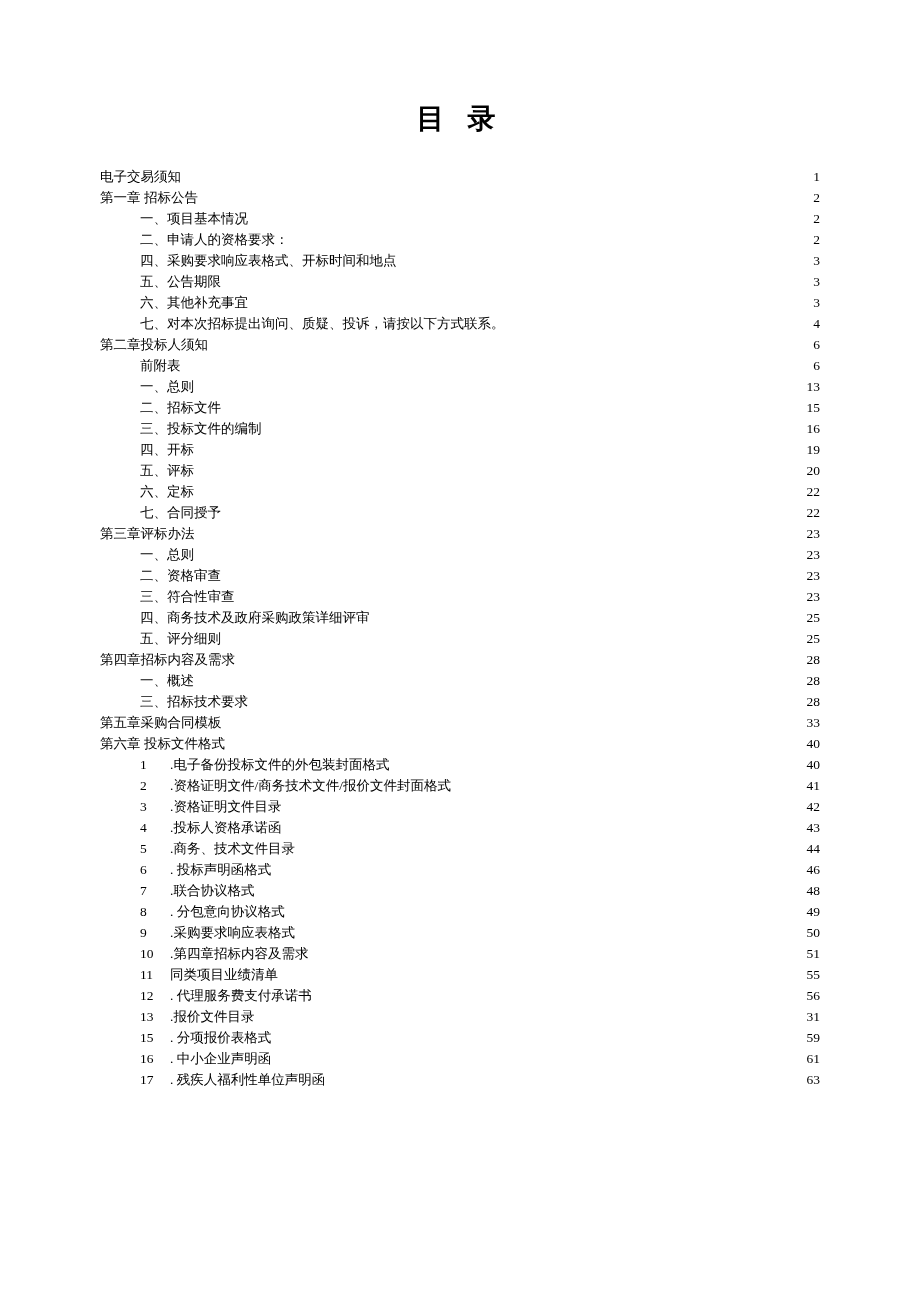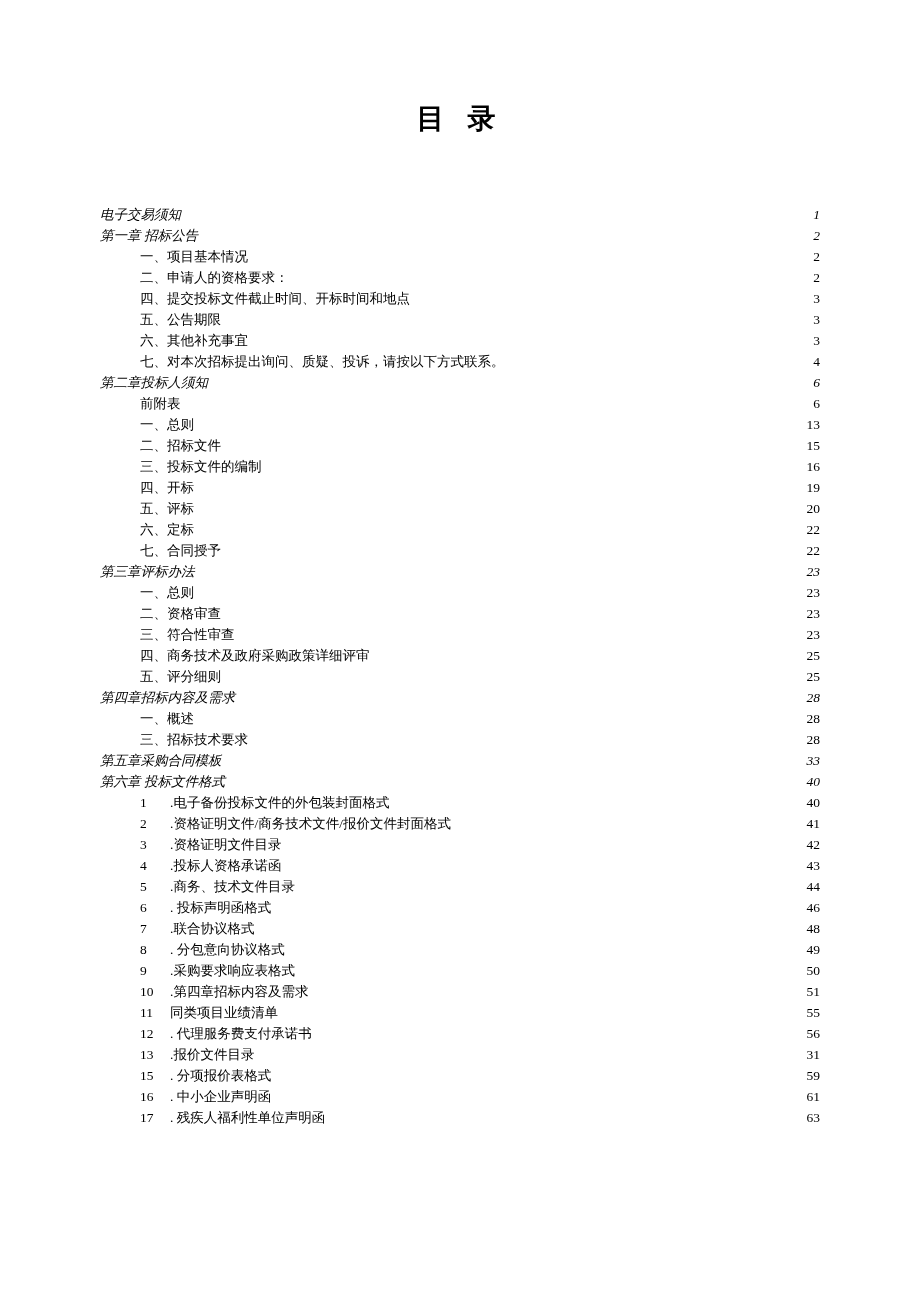--- a/index.html
+++ b/index.html
@@ -10,32 +10,32 @@
       font-family: "SimSun", "宋体", serif;
       font-size: 13.5px;
       color: #000;
       padding: 100px 100px 60px 100px;
     }
     .title {
       text-align: center;
       font-size: 28px;
       font-weight: bold;
       letter-spacing: 8px;
-      margin-bottom: 66px;
+      margin-bottom: 28px;
     }
     .toc {
       width: 100%;
     }
     .row {
       display: flex;
       align-items: baseline;
       line-height: 21px;
       white-space: nowrap;
     }
-    .indent-0 { padding-left: 0; font-style: italic; }
+    .indent-0 { padding-left: 0; }
     .indent-1 { padding-left: 40px; }
     .label {
       flex: 0 0 auto;
     }
     .num {
       display: inline-block;
       min-width: 30px;
       flex: 0 0 auto;
     }
     .dots {
@@ -80,21 +80,21 @@
       <span class="label">一、项目基本情况</span>
       <span class="dots"></span>
       <span class="page">2</span>
     </div>
     <div class="row indent-1">
       <span class="label">二、申请人的资格要求：</span>
       <span class="dots"></span>
       <span class="page">2</span>
     </div>
     <div class="row indent-1">
-      <span class="label">四、提交投标文件截止时间、开标时间和地点</span>
+      <span class="label">四、采购要求响应表格式、开标时间和地点</span>
       <span class="dots"></span>
       <span class="page">3</span>
     </div>
     <div class="row indent-1">
       <span class="label">五、公告期限</span>
       <span class="dots"></span>
       <span class="page">3</span>
     </div>
     <div class="row indent-1">
       <span class="label">六、其他补充事宜</span>

